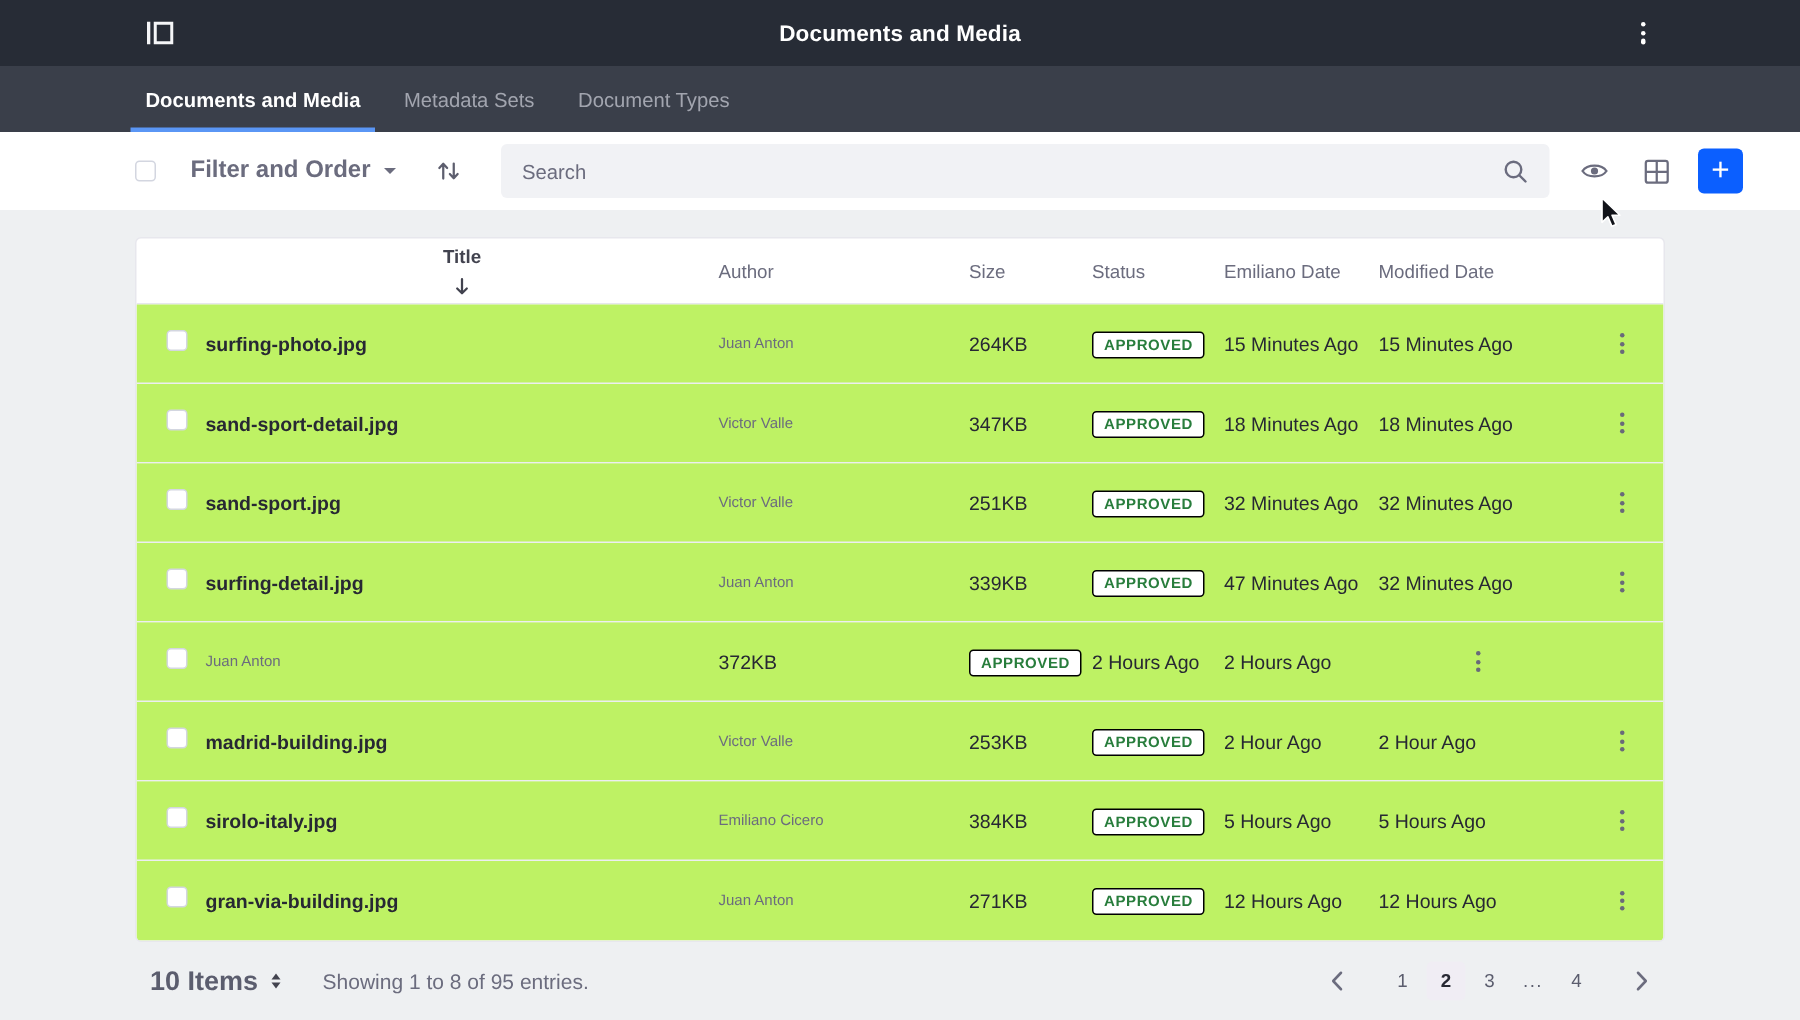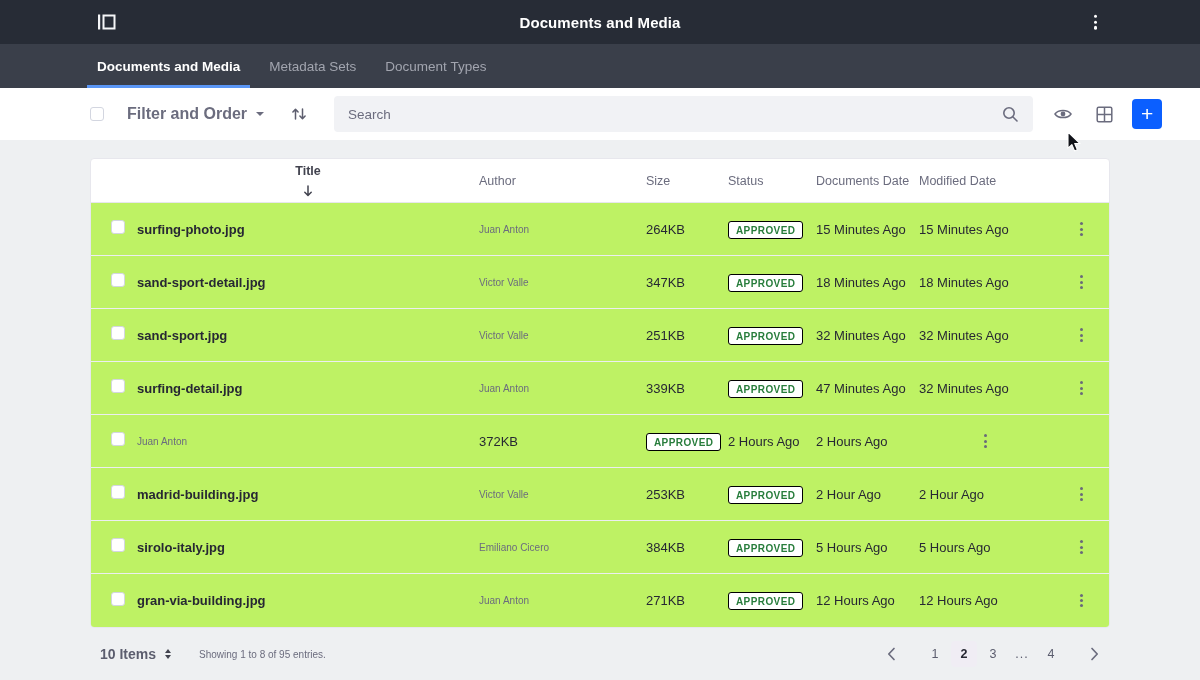--- a/index.html
+++ b/index.html
@@ -194,34 +194,34 @@
     display: flex;
     align-items: center;
     justify-content: space-between;
     padding: 0 95px 0 100px;
   }
   .pagebar-left { display: flex; align-items: center; }
   .items-select {
     display: flex; align-items: center; gap: 9px;
     background: none; border: none; cursor: pointer;
     font-family: inherit;
-    font-size: 14px; font-weight: 700; color: #5b5d6e;
+    font-size: 18px; font-weight: 700; color: #5b5d6e;
   }
   .selector-carets { display: flex; flex-direction: column; gap: 2px; }
   .selector-carets .up {
     width: 0; height: 0;
     border-left: 3.5px solid transparent; border-right: 3.5px solid transparent;
     border-bottom: 4px solid #42434f;
   }
   .selector-carets .down {
     width: 0; height: 0;
     border-left: 3.5px solid transparent; border-right: 3.5px solid transparent;
     border-top: 4px solid #42434f;
   }
-  .showing-text { margin-left: 28px; font-size: 10px; color: #6b6c7e; }
+  .showing-text { margin-left: 28px; font-size: 14px; color: #6b6c7e; }
   .pagination { display: flex; align-items: center; gap: 6px; }
   .page-chevron { background: none; border: none; cursor: pointer; display: flex; padding: 4px 6px; }
   .page {
     min-width: 26px; height: 26px;
     display: flex; align-items: center; justify-content: center;
     font-size: 12.5px; color: #5b5d6e;
     border-radius: 4px;
     cursor: pointer;
     padding: 0 4px;
   }
@@ -301,21 +301,21 @@
       <div class="c-check"></div>
       <div class="th th-title">
         <span>Title</span>
         <svg width="10" height="12" viewBox="0 0 10 12" fill="none" stroke="#42434f" stroke-width="1.5" stroke-linecap="round" stroke-linejoin="round">
           <path d="M5 1 V10.2 M1.8 7.3 L5 10.5 L8.2 7.3"></path>
         </svg>
       </div>
       <div class="th">Author</div>
       <div class="th">Size</div>
       <div class="th">Status</div>
-      <div class="th">Documents Date</div>
+      <div class="th">Emiliano Date</div>
       <div class="th">Modified Date</div>
       <div></div>
     </div>
     <div>
   <div class="grid-row trow">
     <div class="c-check"><span class="checkbox"></span></div>
     <div class="c-title">surfing-photo.jpg</div>
     <div class="c-author">Juan Anton</div>
     <div class="c-size">264KB</div>
     <div class="c-status"><span class="badge">Approved</span></div>

